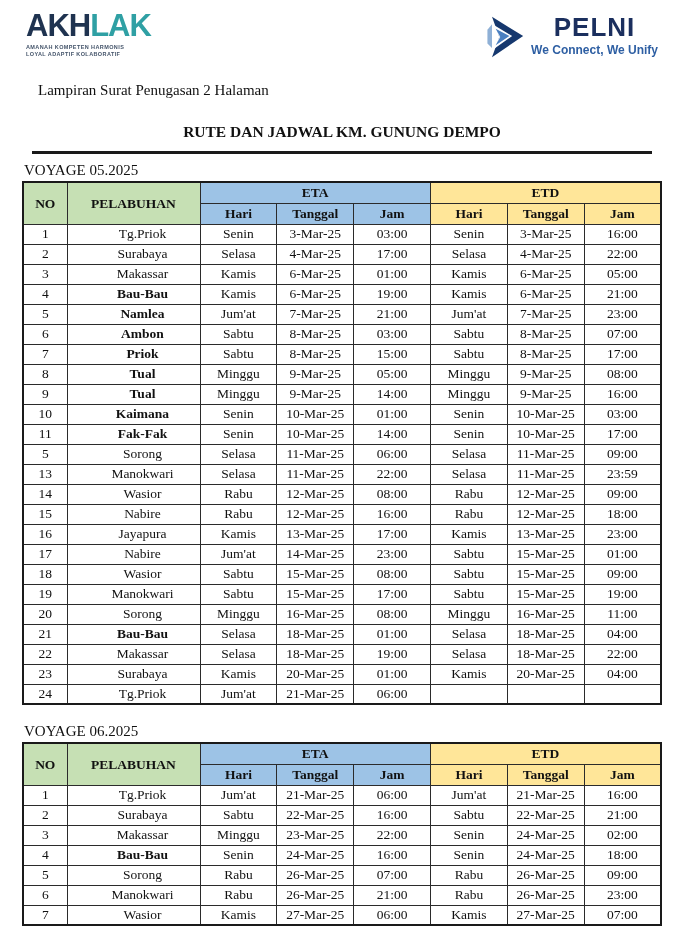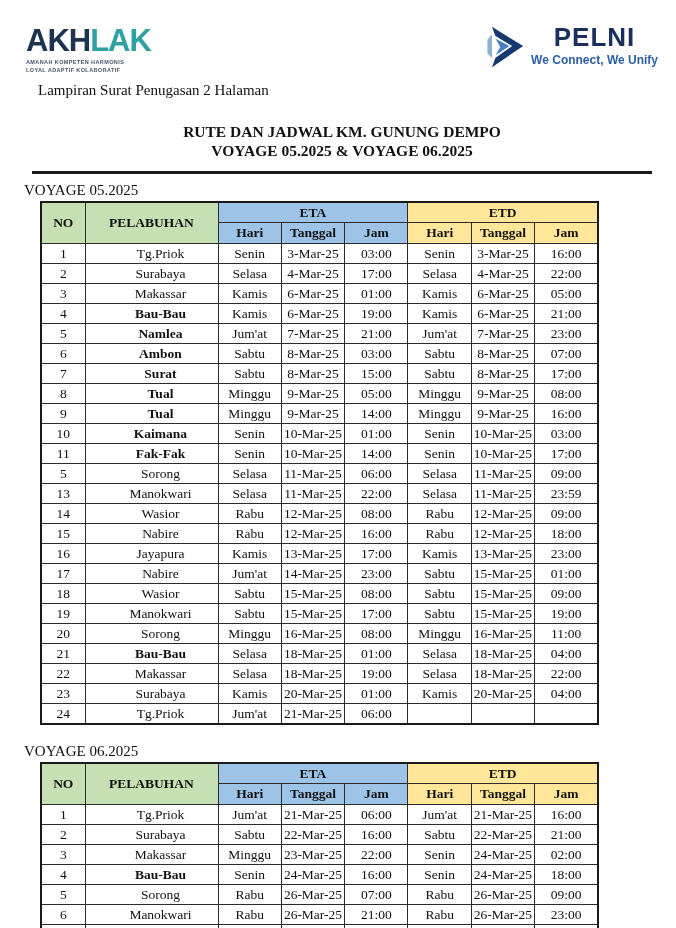--- a/index.html
+++ b/index.html
@@ -6,38 +6,38 @@
     --green:#c6e0b4; --blue:#9dc3e6; --yellow:#ffe699;
     --navy:#1b2f5e; --teal:#2fa0a4; --ink:#111111;
   }
   *{margin:0;padding:0;box-sizing:border-box;}
   body{background:#888;font-family:"Liberation Serif",serif;color:var(--ink);}
   .page{
     width:676px;height:928px;background:#ffffff;margin:0 auto;
     padding:10px 14px 0 22px;position:relative;overflow:hidden;
   }
   
-  .hdr{display:flex;justify-content:space-between;align-items:flex-end;height:64px;padding:0 4px 0 4px;}
+  .hdr{display:flex;justify-content:space-between;align-items:flex-start;height:64px;padding:0 4px 0 4px;}
   .akhlak{line-height:1;}
   .akhlak-word{font-family:"Liberation Sans",sans-serif;font-weight:bold;font-size:31px;letter-spacing:-1px;}
   .akhlak-p1{color:#1f3350;}
   .akhlak-p2{color:var(--teal);}
   .akhlak-sub{font-family:"Liberation Sans",sans-serif;font-size:5.5px;font-weight:bold;color:#44546a;letter-spacing:.4px;margin-top:3px;line-height:1.35;}
   .pelni{display:flex;align-items:flex-start;gap:6px;padding-top:4px;}
   .pelni-txt{display:flex;flex-direction:column;align-items:center;}
   .pelni-word{font-family:"Liberation Sans",sans-serif;font-weight:bold;font-size:26px;color:var(--navy);letter-spacing:1px;line-height:1;}
   .pelni-tag{font-family:"Liberation Sans",sans-serif;font-weight:bold;font-size:12px;color:#2e5fa3;margin-top:3px;}
   
   .lampiran{font-size:15px;margin:8px 0 0 16px;}
   .title{ text-align:center;font-weight:bold;font-size:15.5px;line-height:1.25;margin-top:23px;}
   .divider{border:none;border-top:3px solid #1a1a1a;margin:10px 10px 0 10px;}
   
   .voyage{margin-top:8px;}
   .voyage-label{font-weight:normal;font-size:15px;margin:0 0 2px 2px;}
-  table{border-collapse:collapse;table-layout:fixed;width:559px;margin-left:18px;}
+  table{border-collapse:collapse;table-layout:fixed;width:640px;margin-left:0;}
   table,th,td{border:1px solid #2b2b2b;}
   table{border:2px solid #1a1a1a;}
   th,td{font-size:13.5px;text-align:center;vertical-align:middle;padding:0 2px;overflow:hidden;white-space:nowrap;}
   th{font-weight:bold;height:21px;}
   td{height:20px;}
   .c-no{width:44px;}
   .c-port{width:133px;}
   .c-hari{width:75px;}
   .c-tgl{width:91px;}
   .c-jam{width:60px;}
@@ -77,21 +77,20 @@
         <span class="pelni-word">PELNI</span>
         <span class="pelni-tag">We Connect, We Unify</span>
       </span>
     </div>
   </div>
 
   <div class="lampiran">Lampiran Surat Penugasan 2 Halaman</div>
 
   <div class="title">
     <div>RUTE DAN JADWAL KM. GUNUNG DEMPO</div>
-    <div>VOYAGE 05.2025 &amp; VOYAGE 06.2025</div>
   </div>
 
   <hr class="divider">
 
   <div class="voyage">
     <div class="voyage-label">VOYAGE 05.2025</div>
     <table>
       <thead>
         <tr>
           <th rowspan="2" class="c-no hd-green">NO</th>
@@ -164,21 +163,21 @@
             <td class="c-port bold">Ambon</td>
             <td class="c-hari">Sabtu</td>
             <td class="c-tgl">8-Mar-25</td>
             <td class="c-jam">03:00</td>
             <td class="c-hari2">Sabtu</td>
             <td class="c-tgl2">8-Mar-25</td>
             <td class="c-jam2">07:00</td>
           </tr>
           <tr>
             <td class="c-no">7</td>
-            <td class="c-port bold">Surat</td>
+            <td class="c-port bold">Priok</td>
             <td class="c-hari">Sabtu</td>
             <td class="c-tgl">8-Mar-25</td>
             <td class="c-jam">15:00</td>
             <td class="c-hari2">Sabtu</td>
             <td class="c-tgl2">8-Mar-25</td>
             <td class="c-jam2">17:00</td>
           </tr>
           <tr>
             <td class="c-no">8</td>
             <td class="c-port bold">Tual</td>

